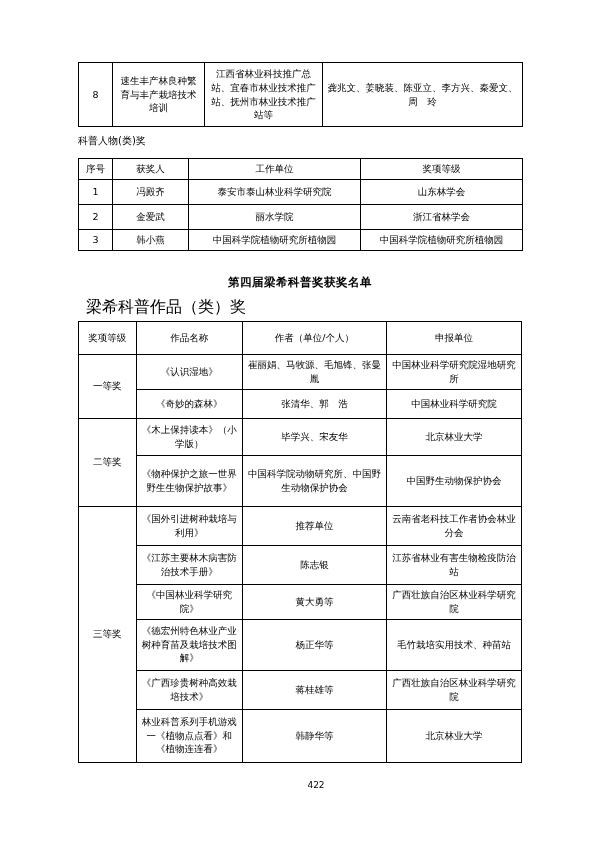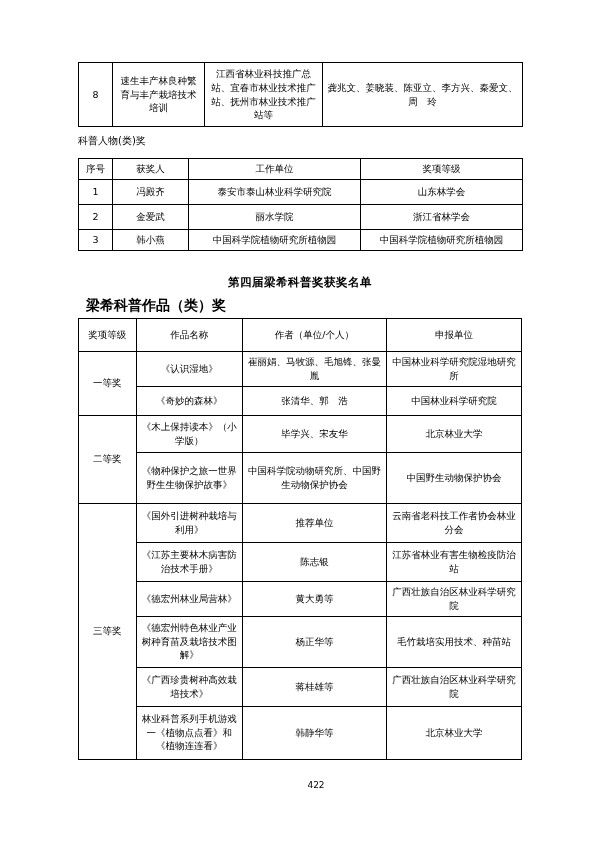--- a/index.html
+++ b/index.html
@@ -49,24 +49,24 @@
     font-weight: normal;
   }
   .doc-title {
     font-size: 11.5px;
     font-weight: bold;
     text-align: center;
     margin: 24px 0 7px 0;
     letter-spacing: 0.5px;
   }
   .sub-title {
-    font-size: 14px;
+    font-size: 16px;
     text-align: left;
     margin: 0 0 3px 8px;
-    font-weight: bold;
+    font-weight: normal;
   }
   .pagenum {
     position: absolute;
     bottom: 58px;
     left: 16px;
     width: 100%;
     text-align: center;
     font-size: 9px;
     color: #000;
   }
@@ -184,21 +184,21 @@
           <td style="height:32px">《国外引进树种栽培与利用》</td>
           <td>推荐单位</td>
           <td>云南省老科技工作者协会林业分会</td>
         </tr>
         <tr>
           <td style="height:32px">《江苏主要林木病害防治技术手册》</td>
           <td>陈志银</td>
           <td>江苏省林业有害生物检疫防治站</td>
         </tr>
         <tr>
-          <td style="height:28px">《德宏州林业局营林》</td>
+          <td style="height:28px">《中国林业科学研究院》</td>
           <td>黄大勇等</td>
           <td>广西壮族自治区林业科学研究院</td>
         </tr>
         <tr>
           <td style="height:44px">《德宏州特色林业产业树种育苗及栽培技术图解》</td>
           <td>杨正华等</td>
           <td>毛竹栽培实用技术、种苗站</td>
         </tr>
         <tr>
           <td style="height:32px">《广西珍贵树种高效栽培技术》</td>

